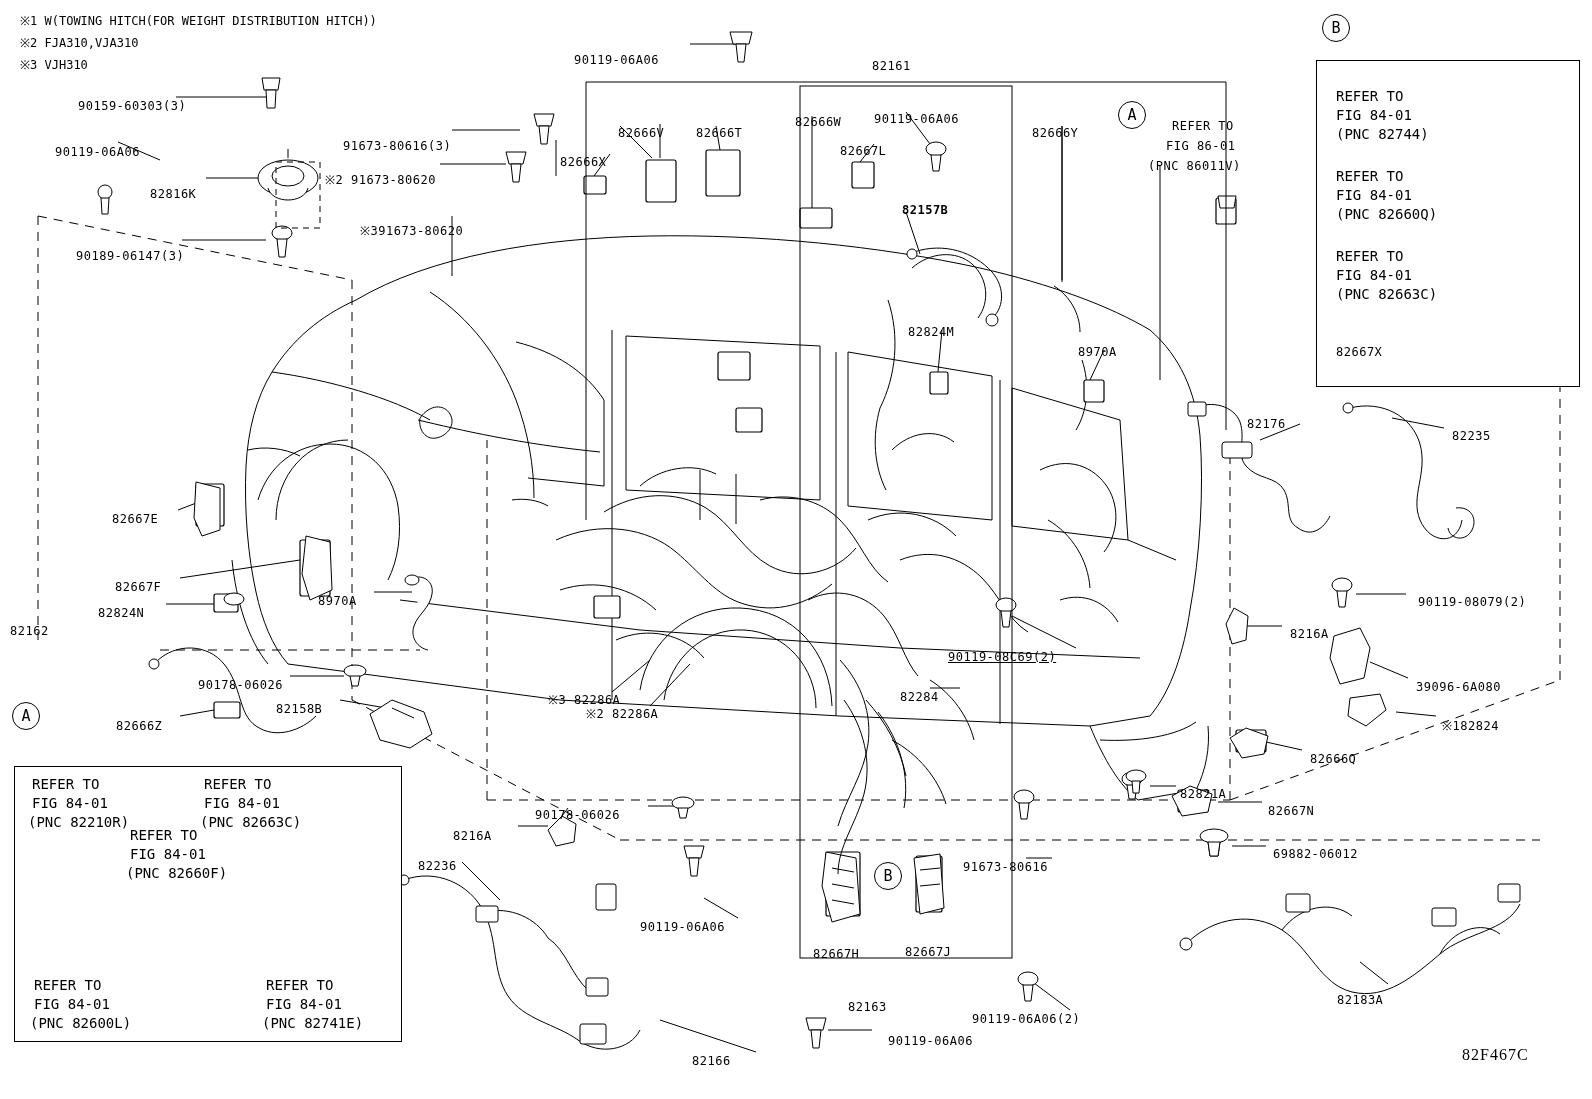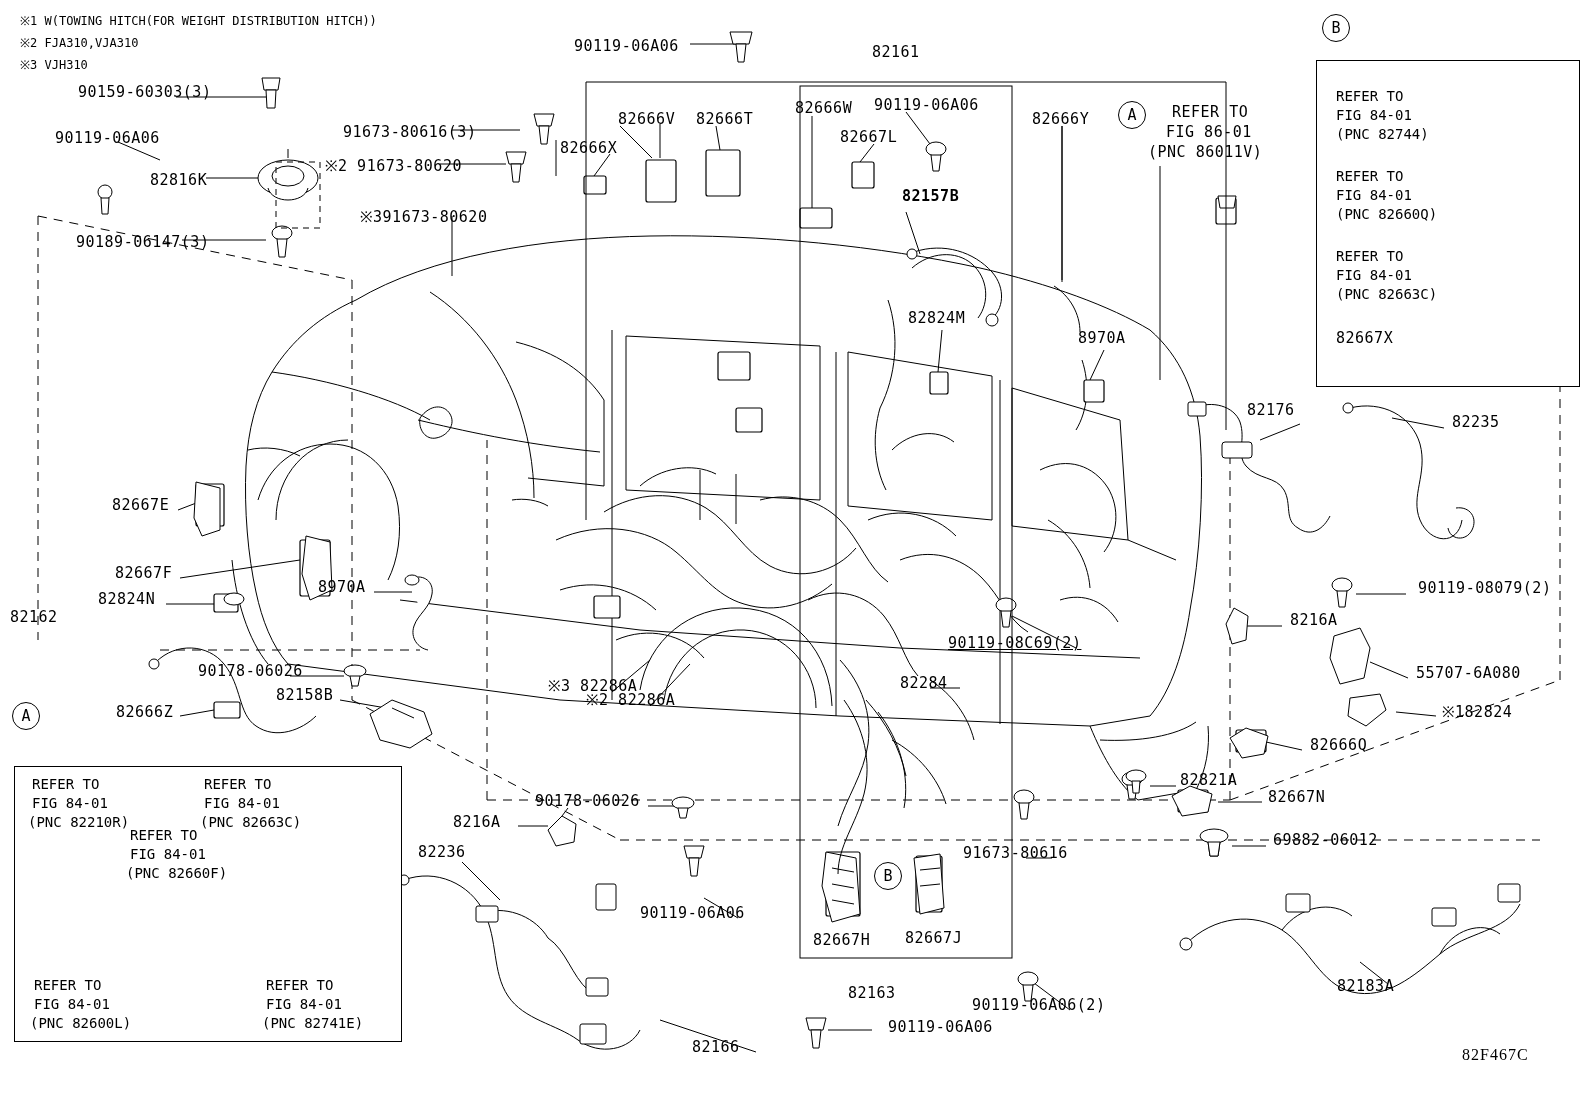--- a/index.html
+++ b/index.html
@@ -1,19 +1,19 @@
 <!DOCTYPE html>
 <html><head>
 <meta charset="utf-8">
 <style>
   html,body{margin:0;padding:0;background:#ffffff;}
   body{width:1592px;height:1099px;position:relative;overflow:hidden;
        font-family:"DejaVu Sans Mono","Liberation Mono",monospace;color:#000;}
   #stage{position:absolute;left:0;top:0;width:1592px;height:1099px;}
-  .lbl{position:absolute;font-size:15px;letter-spacing:.5px;white-space:nowrap;line-height:1.15;}
+  .lbl{position:absolute;font-size:12px;letter-spacing:.5px;white-space:nowrap;line-height:1.15;margin-top:16px;}
   .note{position:absolute;font-size:12px;white-space:nowrap;}
   .refbox{position:absolute;border:1px solid #000;background:#fff;}
   .reftxt{position:absolute;font-size:14px;line-height:1.25;white-space:nowrap;text-align:center;}
   .circ{position:absolute;width:26px;height:26px;border:1px solid #000;border-radius:50%;
         display:flex;align-items:center;justify-content:center;font-size:15px;background:#fff;}
   .code{position:absolute;font-size:16px;letter-spacing:1px;}
   svg{position:absolute;left:0;top:0;width:1592px;height:1099px;overflow:visible;}
   .ln{stroke:#000;stroke-width:1;fill:none;}
   .dash{stroke:#000;stroke-width:1;fill:none;stroke-dasharray:9 7;}
   .thin{stroke:#000;stroke-width:1;fill:none;}
@@ -519,21 +519,21 @@
   <div class="lbl" style="left:948px;top:635px;text-decoration:underline;">90119-08C69(2)</div>
   <div class="lbl" style="left:900px;top:675px;">82284</div>
   <div class="lbl" style="left:963px;top:845px;">91673-80616</div>
   <div class="lbl" style="left:813px;top:932px;">82667H</div>
   <div class="lbl" style="left:905px;top:930px;">82667J</div>
   <div class="lbl" style="left:848px;top:985px;">82163</div>
   <div class="lbl" style="left:972px;top:997px;">90119-06A06(2)</div>
 
   <div class="lbl" style="left:1418px;top:580px;">90119-08079(2)</div>
   <div class="lbl" style="left:1290px;top:612px;">8216A</div>
-  <div class="lbl" style="left:1416px;top:665px;">55707-6A080</div>
+  <div class="lbl" style="left:1416px;top:665px;">39096-6A080</div>
   <div class="lbl" style="left:1442px;top:704px;">※182824</div>
   <div class="lbl" style="left:1310px;top:737px;">82666Q</div>
   <div class="lbl" style="left:1180px;top:772px;">82821A</div>
   <div class="lbl" style="left:1268px;top:789px;">82667N</div>
   <div class="lbl" style="left:1273px;top:832px;">69882-06012</div>
   <div class="lbl" style="left:1337px;top:978px;">82183A</div>
 
   <div class="circ" style="left:1118px;top:101px;">A</div>
   <div class="circ" style="left:12px;top:702px;">A</div>
   <div class="circ" style="left:1322px;top:14px;">B</div>

